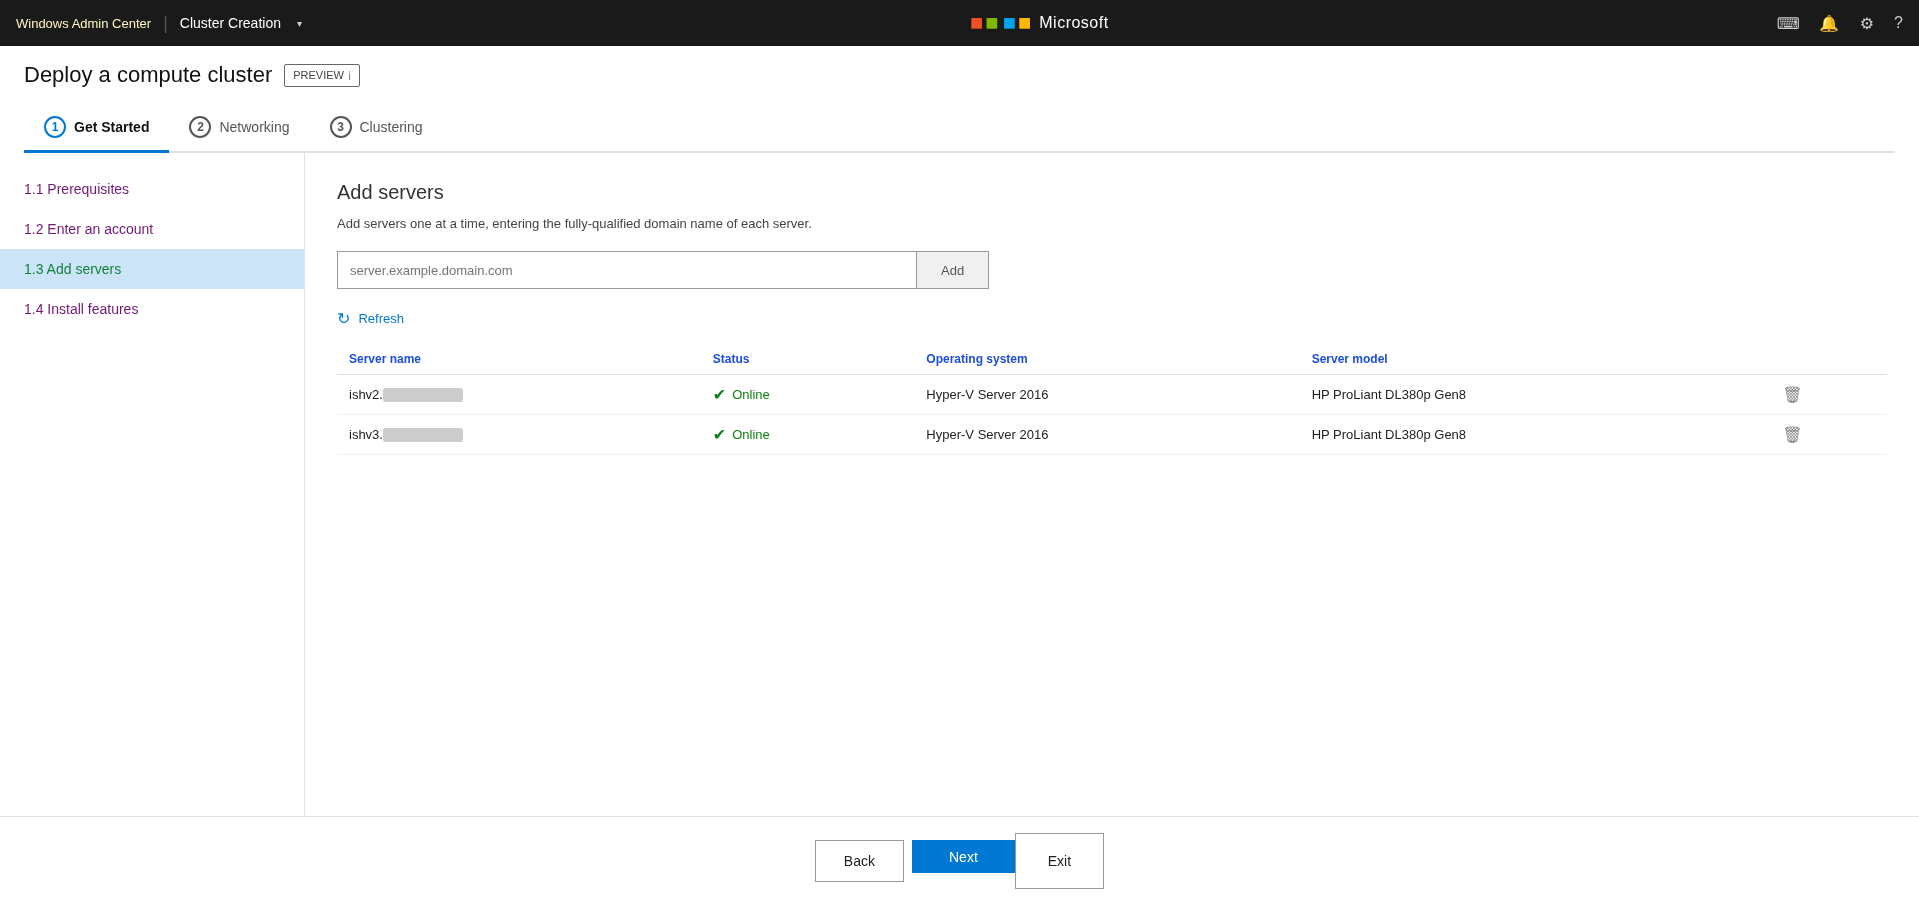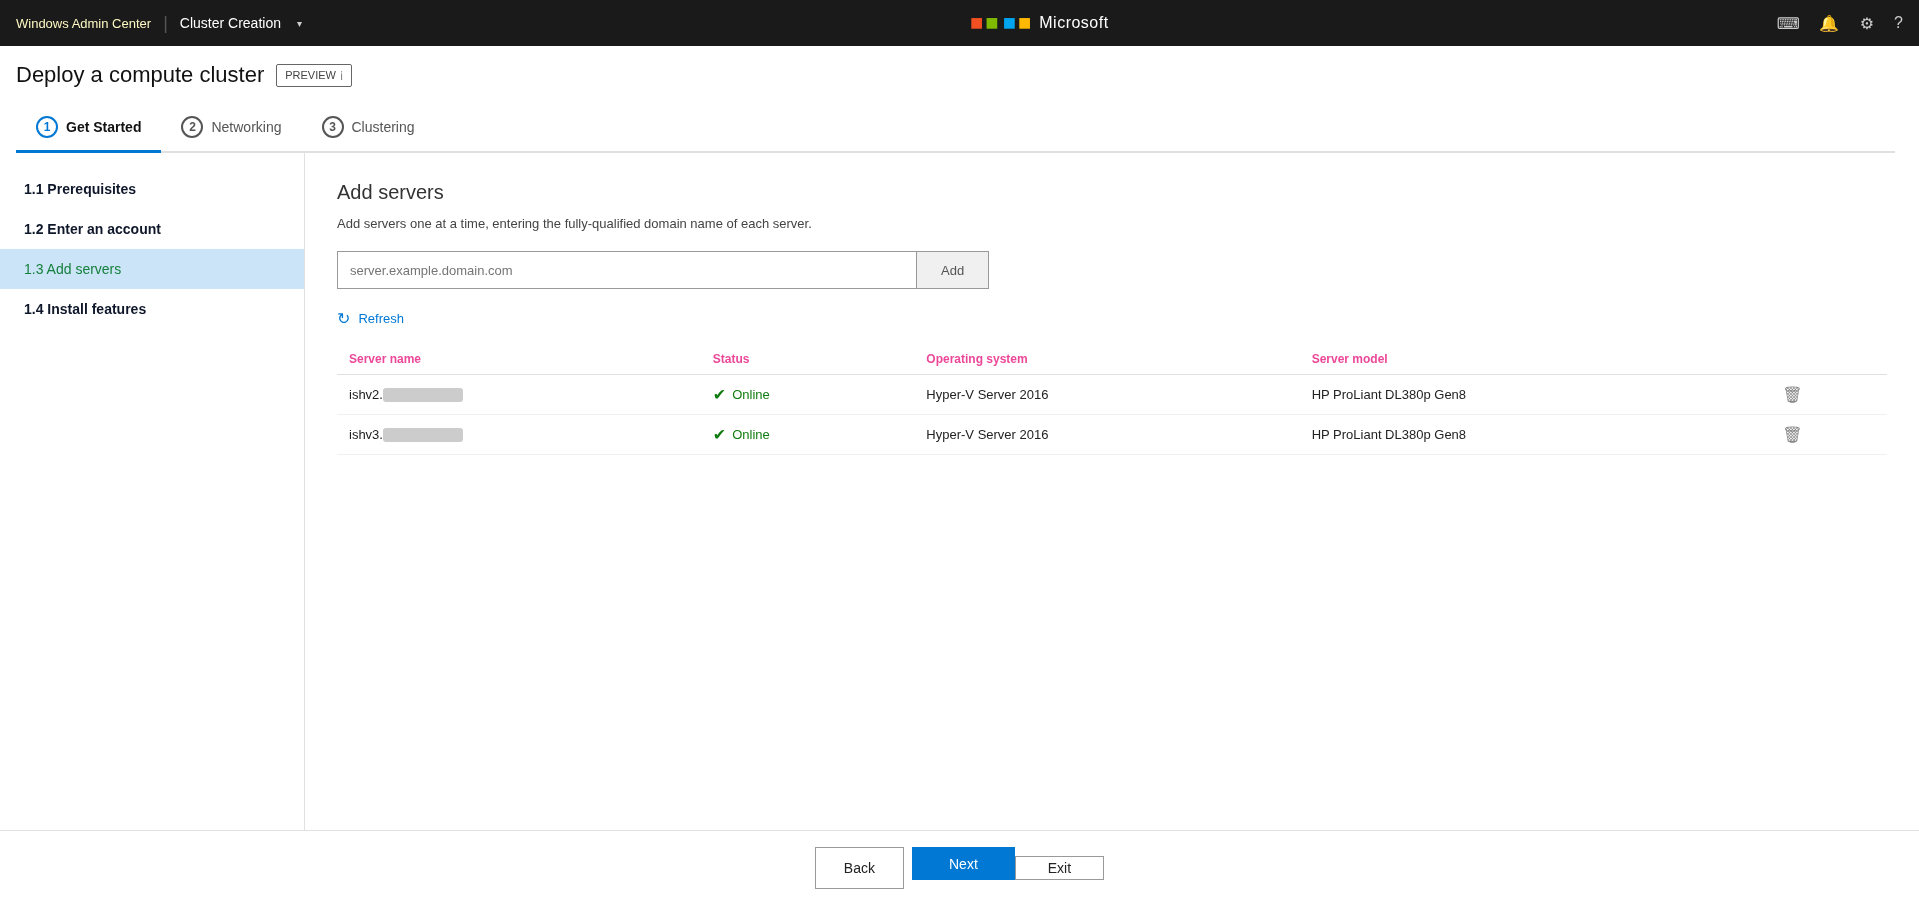--- a/index.html
+++ b/index.html
@@ -25,21 +25,21 @@
     .ms-logo-sq1 { color: #f25022; }
     .ms-logo-sq2 { color: #7fba00; }
     .ms-logo-sq3 { color: #00a4ef; }
     .ms-logo-sq4 { color: #ffb900; }
     .ms-logo-text { color: #fff; font-size: 16px; margin-left: 8px; font-weight: 300; letter-spacing: 0.5px; }
     .topbar-right { display: flex; align-items: center; gap: 20px; }
     .topbar-icon { color: #ccc; font-size: 16px; cursor: pointer; }
 
     
     .page-header {
-      padding: 16px 24px 0 16px;
+      padding: 16px 24px 0 24px;
       background: #fff;
       flex-shrink: 0;
       border-radius: 14px;
     }
     .page-title-row { display: flex; align-items: center; gap: 12px; margin-bottom: 16px; }
     .page-title { font-size: 22px; font-weight: 300; color: #111; }
     .preview-badge {
       border: 1px solid #666;
       color: #444;
       font-size: 11px;
@@ -97,23 +97,22 @@
       border-right: 1px solid #e0e0e0;
       padding: 16px 0;
       flex-shrink: 0;
       background: #fff;
     }
     .sidebar-item {
       display: flex;
       align-items: center;
       padding: 12px 24px;
       cursor: pointer;
-      color: #0f172a;
+      color: #701a75;
       font-size: 14px;
-      font-weight: bold;
     }
     .sidebar-item.active {
       background: #cce4f7;
       color: #15803d;
       font-weight: 500;
     }
 
     
     .content {
       flex: 1;
@@ -155,21 +154,21 @@
       font-size: 13px;
     }
     .refresh-icon { font-size: 16px; }
 
     
     .server-table { width: 100%; border-collapse: collapse; }
     .server-table th {
       text-align: left;
       font-size: 12px;
       font-weight: 600;
-      color: #ec4899;
+      color: #1d4ed8;
       padding: 8px 12px;
       border-bottom: 1px solid #e0e0e0;
     }
     .server-table td {
       padding: 10px 12px;
       font-size: 13px;
       color: #222;
       border-bottom: 1px solid #f0f0f0;
     }
     .status-online { color: #107c10; display: flex; align-items: center; gap: 6px; }
@@ -199,21 +198,21 @@
       height: 42px; padding: 0 28px;
       background: #fff; border: 1px solid #999;
       cursor: pointer; font-size: 14px; color: #222;
     }
     .btn-next {
       height: 33px; padding: 0 36px;
       background: #0078d4; border: 1px solid #0078d4;
       cursor: pointer; font-size: 14px; color: #fff; font-weight: 500;
     }
     .btn-exit {
-      height: 24px; padding: 0 32px;
+      height: 56px; padding: 0 32px;
       background: #fff; border: 1px solid #999;
       cursor: pointer; font-size: 14px; color: #222;
     }
   </style>
 </head>
 <body>
 
 <div class="topbar">
   <div class="topbar-left">
     <span class="topbar-app-name">Windows Admin Center</span>

